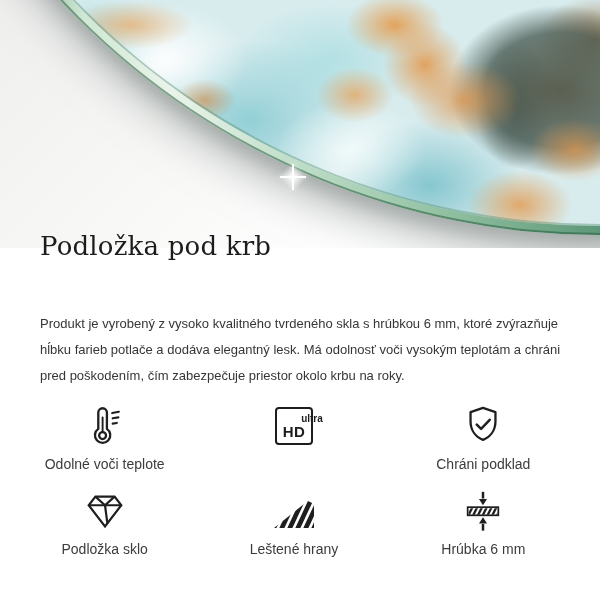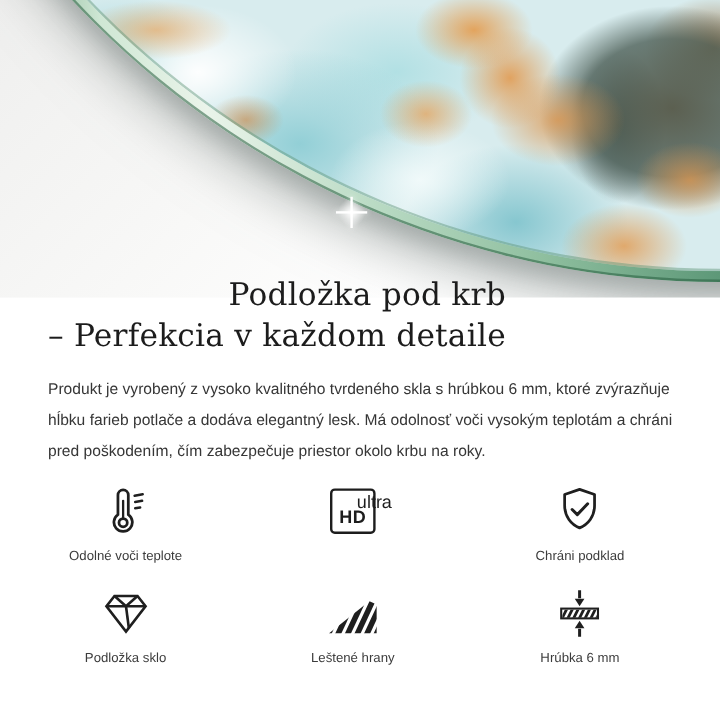--- a/index.html
+++ b/index.html
@@ -65,42 +65,41 @@
     position:absolute;left:40px;top:311px;width:542px;margin:0;
     font-size:13px;line-height:26px;color:#363636;
   }
   
   .features{
     position:absolute;left:10px;top:400px;width:568px;
     display:grid;grid-template-columns:repeat(3,1fr);row-gap:14px;
   }
   .feature{display:flex;flex-direction:column;align-items:center;}
   .icon{height:52px;display:flex;align-items:center;justify-content:center;color:#1f1f1f;}
-  .feature-label{font-size:11px;color:#3c3c3c;margin-top:5px;line-height:14px;}
+  .feature-label{font-size:14px;color:#3c3c3c;margin-top:5px;line-height:14px;}
   .uhd-box{
     width:34px;height:34px;border:2.6px solid #1d1d1d;border-radius:4px;
     display:flex;flex-direction:column;align-items:center;justify-content:center;
     color:#1d1d1d;
   }
-  .uhd-top{font-size:15px;font-weight:normal;line-height:10px;letter-spacing:0;padding-left:36px;}
+  .uhd-top{font-size:10px;font-weight:bold;line-height:10px;letter-spacing:0;padding-left:36px;}
   .uhd-bottom{font-size:15px;font-weight:bold;line-height:15px;letter-spacing:.5px;}
 </style>
 </head>
 <body>
 
 <div class="hero">
   <div class="glass-disc">
     <div class="marble"></div>
   </div>
   <div class="sparkle"></div>
 </div>
 
 <h1 class="title">
   <span>Podložka pod krb</span><br>
-  <span>– Perfekcia v každom detaile</span>
 </h1>
 
 <p class="desc">Produkt je vyrobený z vysoko kvalitného tvrdeného skla s hrúbkou 6 mm, ktoré zvýrazňuje hĺbku farieb potlače a dodáva elegantný lesk. Má odolnosť voči vysokým teplotám a chráni pred poškodením, čím zabezpečuje priestor okolo krbu na roky.</p>
 
 <div class="features">
 
   <div class="feature">
     <span class="icon">
       <svg width="46" height="46" viewBox="0 0 48 48" fill="none" stroke="currentColor" stroke-width="2.4" stroke-linecap="round" stroke-linejoin="round">
         <path d="M17 27 a8 8 0 1 0 9 0 V10 a4.5 4.5 0 0 0 -9 0 Z"></path>

